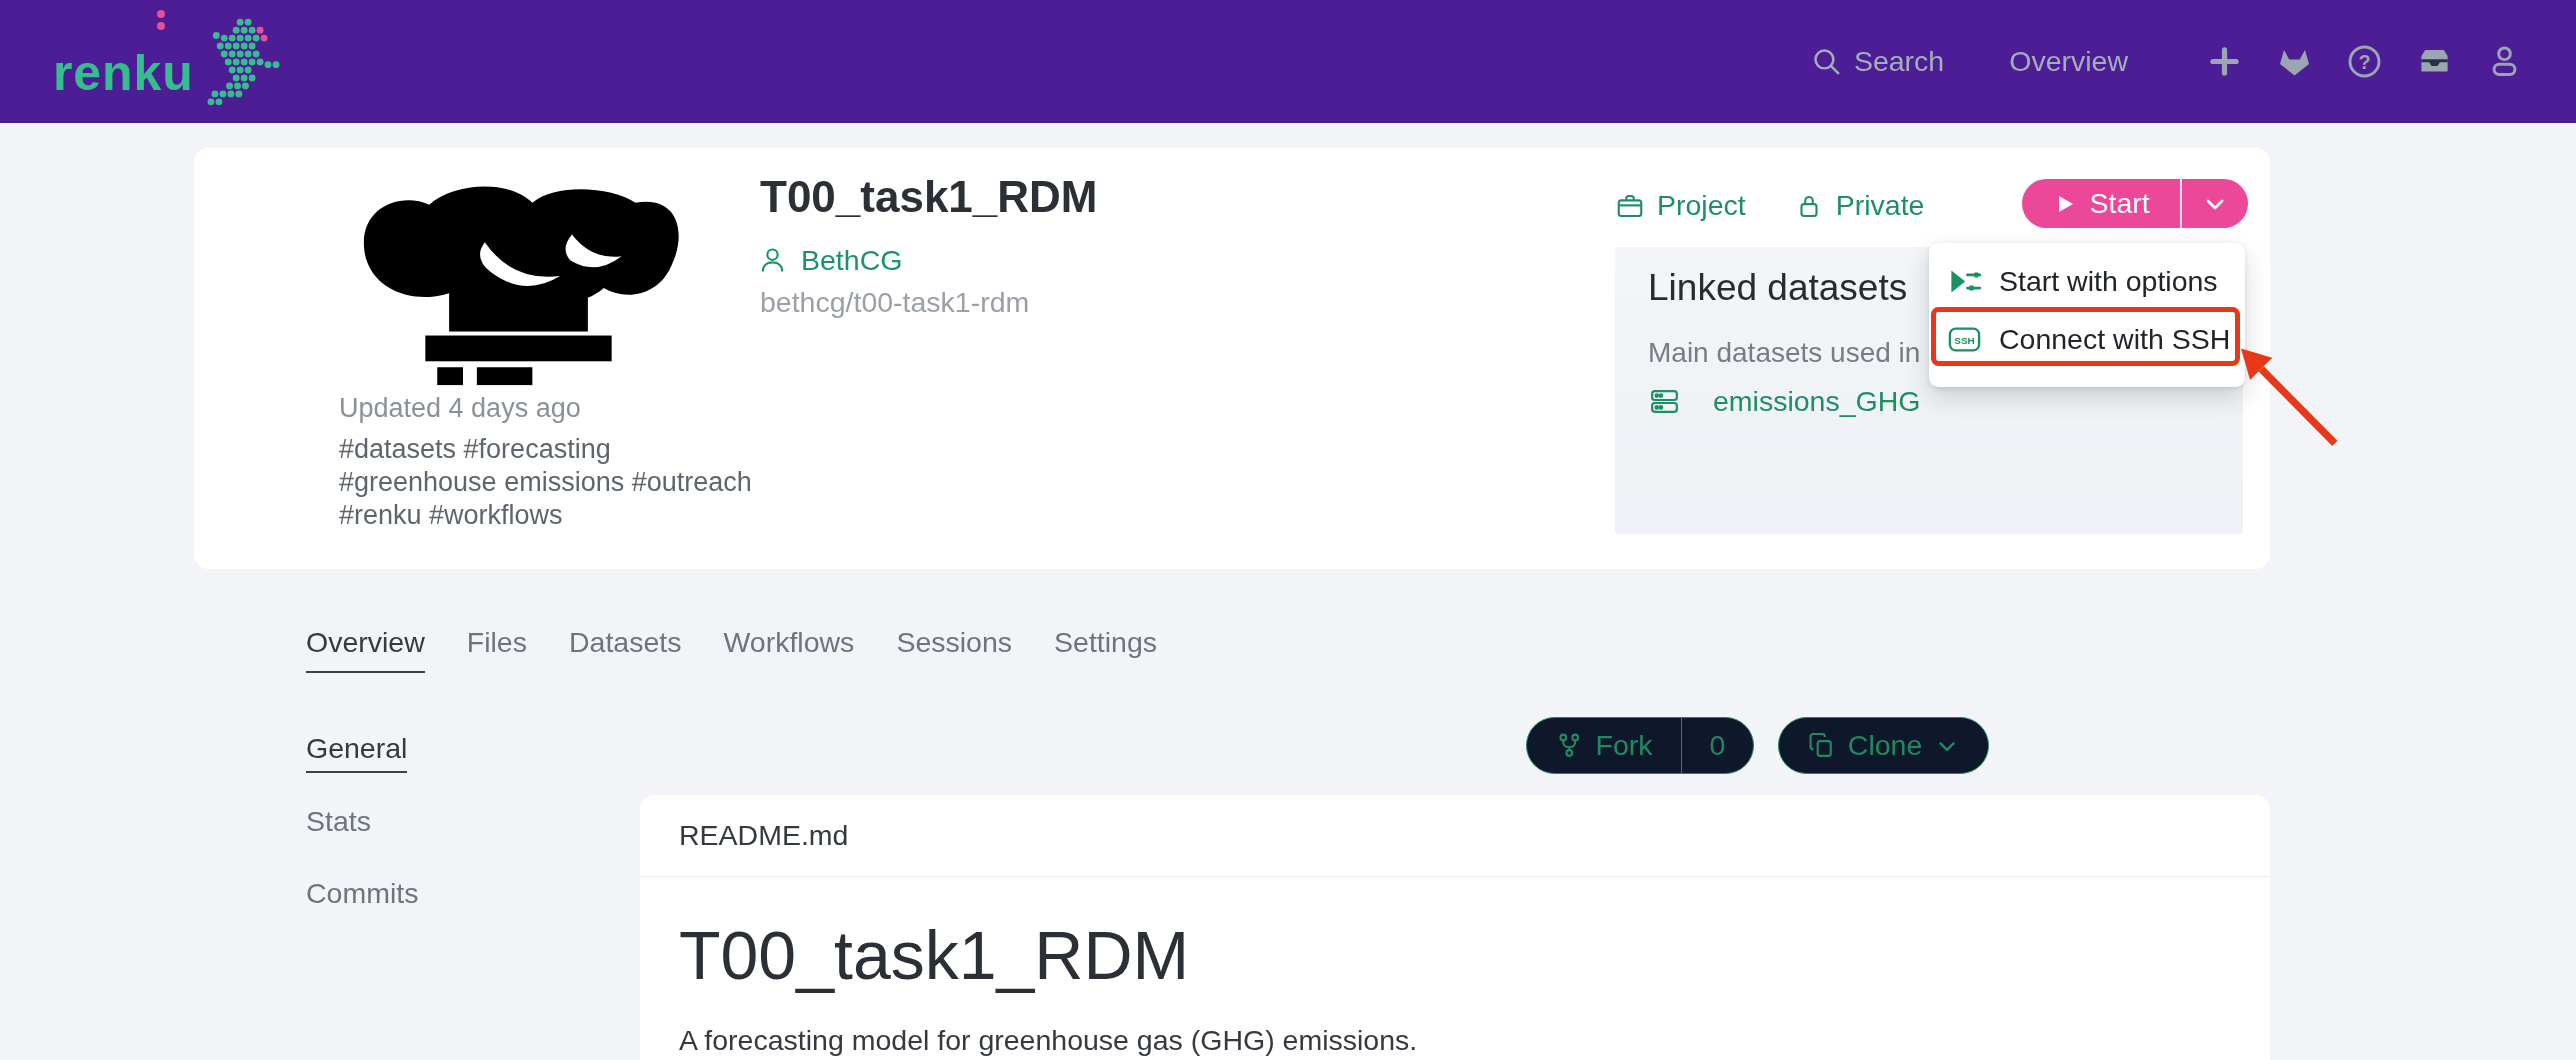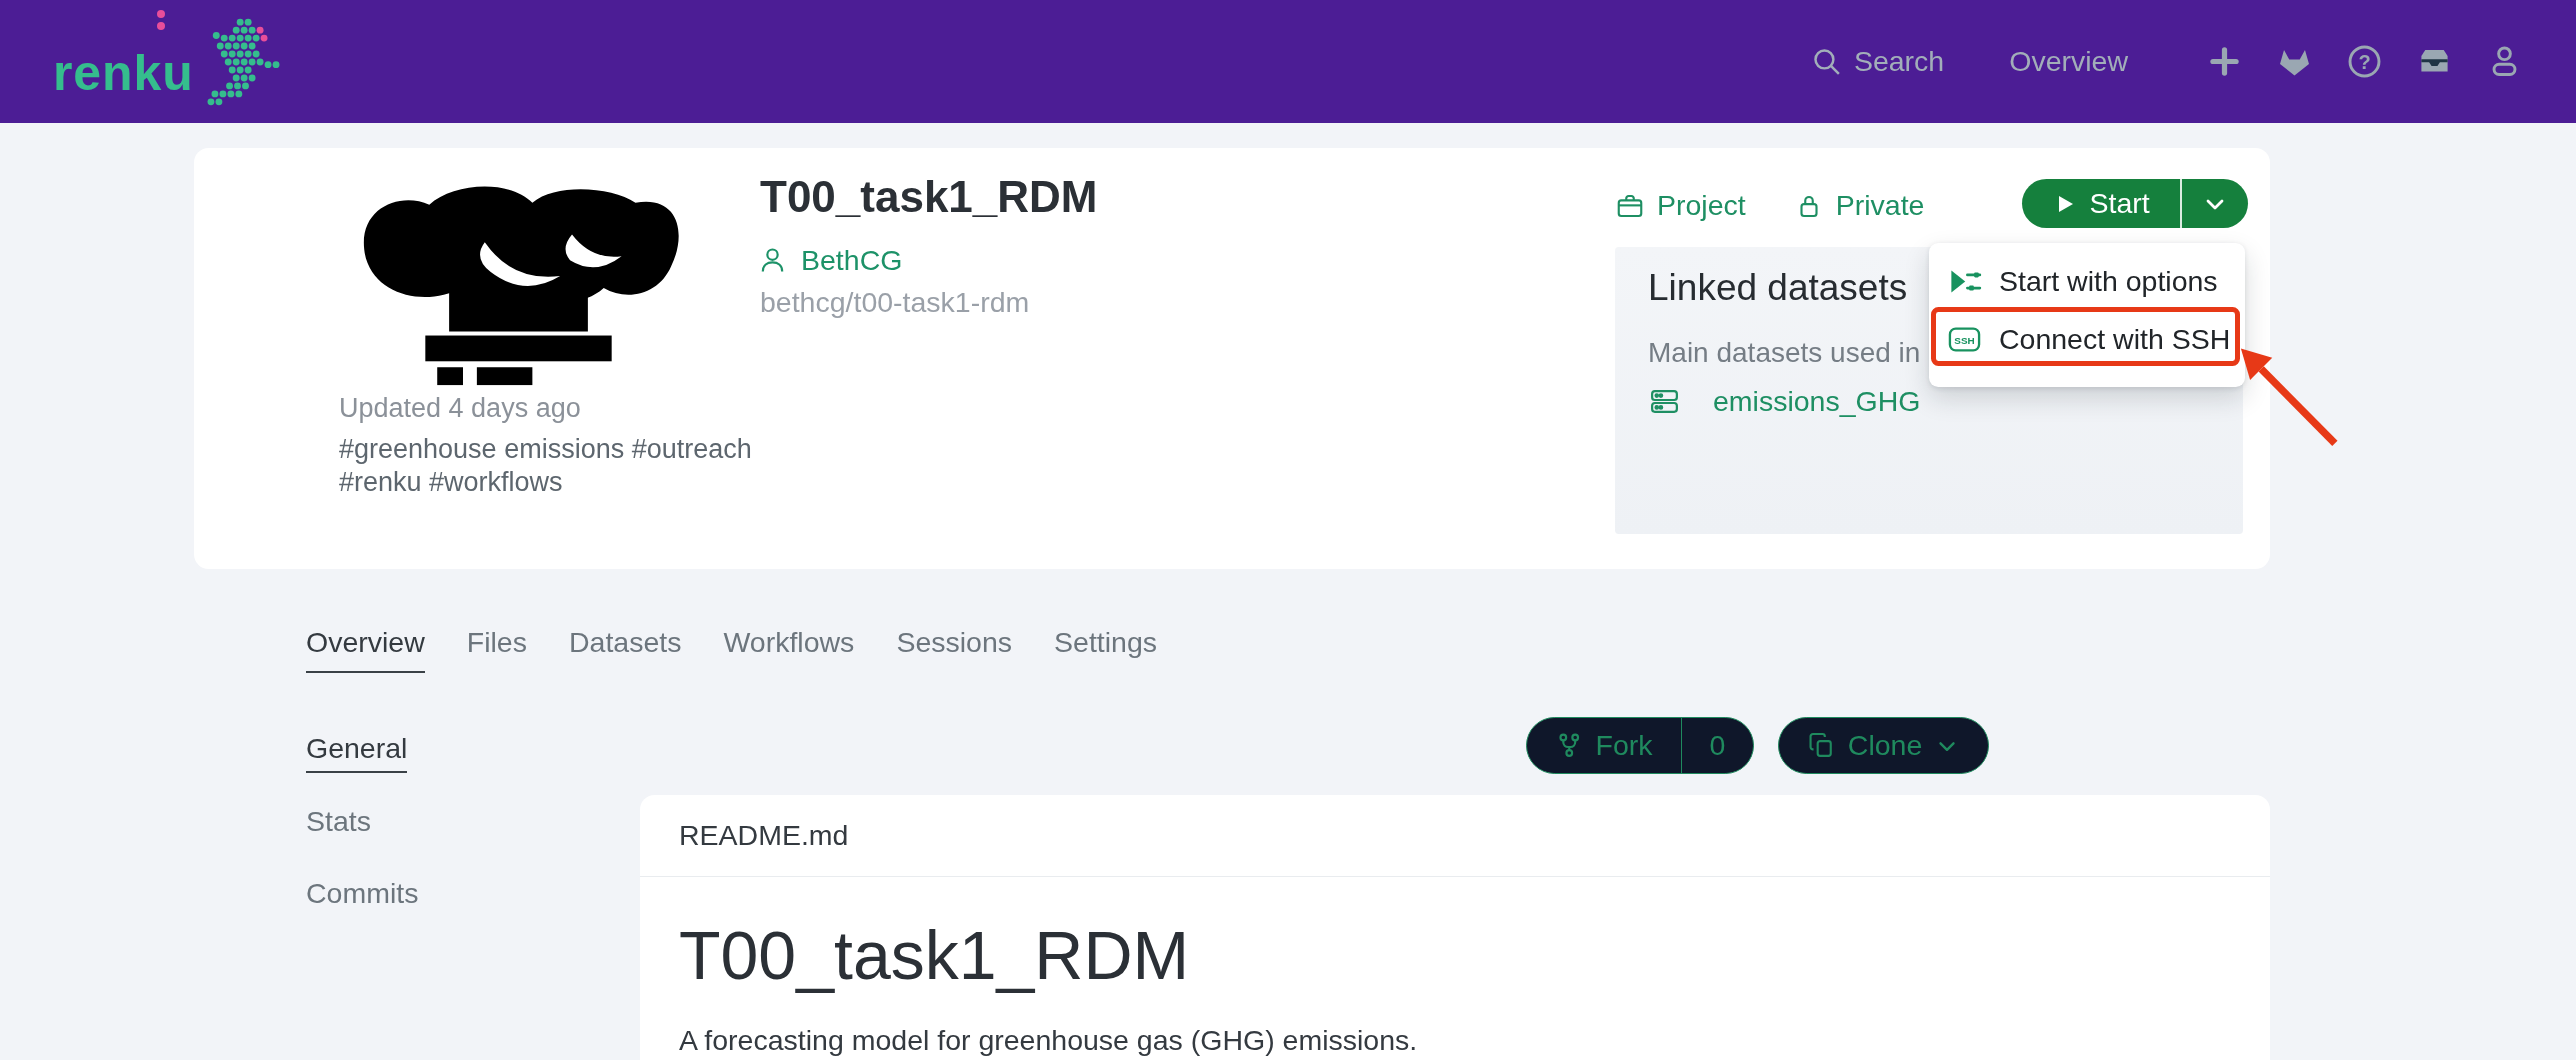--- a/index.html
+++ b/index.html
@@ -31,21 +31,21 @@
   .owner .oicon{width:31px;height:31px;color:#1d9268;}
   .slug{position:absolute;left:566px;top:138px;font-size:28.5px;color:#9aa0a8;}
   .desc{position:absolute;left:566px;top:187px;font-size:28.5px;font-style:italic;color:#343a40;}
   .desc a{color:#343a40;text-decoration:underline;cursor:pointer;}
 
   .meta{position:absolute;left:1421px;top:41px;display:flex;align-items:center;gap:48px;
         color:#1e8f63;font-size:28.5px;}
   .meta .m-item{display:flex;align-items:center;gap:12px;cursor:pointer;}
   .meta .micon{width:30px;height:30px;}
 
-  .start-btn{position:absolute;left:1828px;top:31px;width:226px;height:49px;background:#15803d;
+  .start-btn{position:absolute;left:1828px;top:31px;width:226px;height:49px;background:#ec4899;
              border-radius:28.5px;display:flex;align-items:stretch;color:#fff;cursor:pointer;}
   .start-main{flex:1;display:flex;align-items:center;justify-content:center;gap:13px;
               font-size:28.5px;font-weight:500;}
   .start-divider{width:1.8px;background:rgba(255,255,255,.85);margin:0;}
   .start-caret{width:66px;display:flex;align-items:center;justify-content:center;}
 
   .panel{position:absolute;left:1421px;top:99px;width:628px;height:287px;
          background:linear-gradient(180deg,#f3f5f8,#eef1f5);border-radius:3.7px;}
   .panel-title{position:absolute;left:33px;top:20px;font-size:37px;font-weight:500;color:#272c31;white-space:nowrap;}
   .panel-sub{position:absolute;left:33px;top:90px;font-size:28px;color:#757d85;white-space:nowrap;}
@@ -210,20 +210,21 @@
         <path d="M68 32 Q82 52 106 49 Q88 60 71 47 Q62 40 68 32 Z" fill="#ffffff"></path>
         <path d="M112 28 Q122 41 137 39 Q124 49 111 41 Q106 35 112 28 Z" fill="#ffffff"></path>
         <path d="M50 55 h70 v22 h-70 z"></path>
         <rect x="38" y="79" width="94" height="13"></rect>
         <rect x="44" y="95" width="13" height="9"></rect>
         <rect x="64" y="95" width="28" height="9"></rect>
       </svg>
     </div>
     <div class="updated">Updated 4 days ago</div>
     <div class="tags">
+      <div>#datasets  #forecasting</div>
       <div>#greenhouse emissions  #outreach</div>
       <div>#renku  #workflows</div>
     </div>
 
     <div class="p-title">T00_task1_RDM</div>
     <div class="owner">
       <span class="oicon">
         <svg width="31" height="31" viewBox="0 0 24 24" fill="none" stroke="currentColor" stroke-width="1.7">
           <circle cx="12" cy="7.5" r="4"></circle>
           <path d="M4.5 20.5 C4.5 15.5 8 13.5 12 13.5 C16 13.5 19.5 15.5 19.5 20.5"></path>

